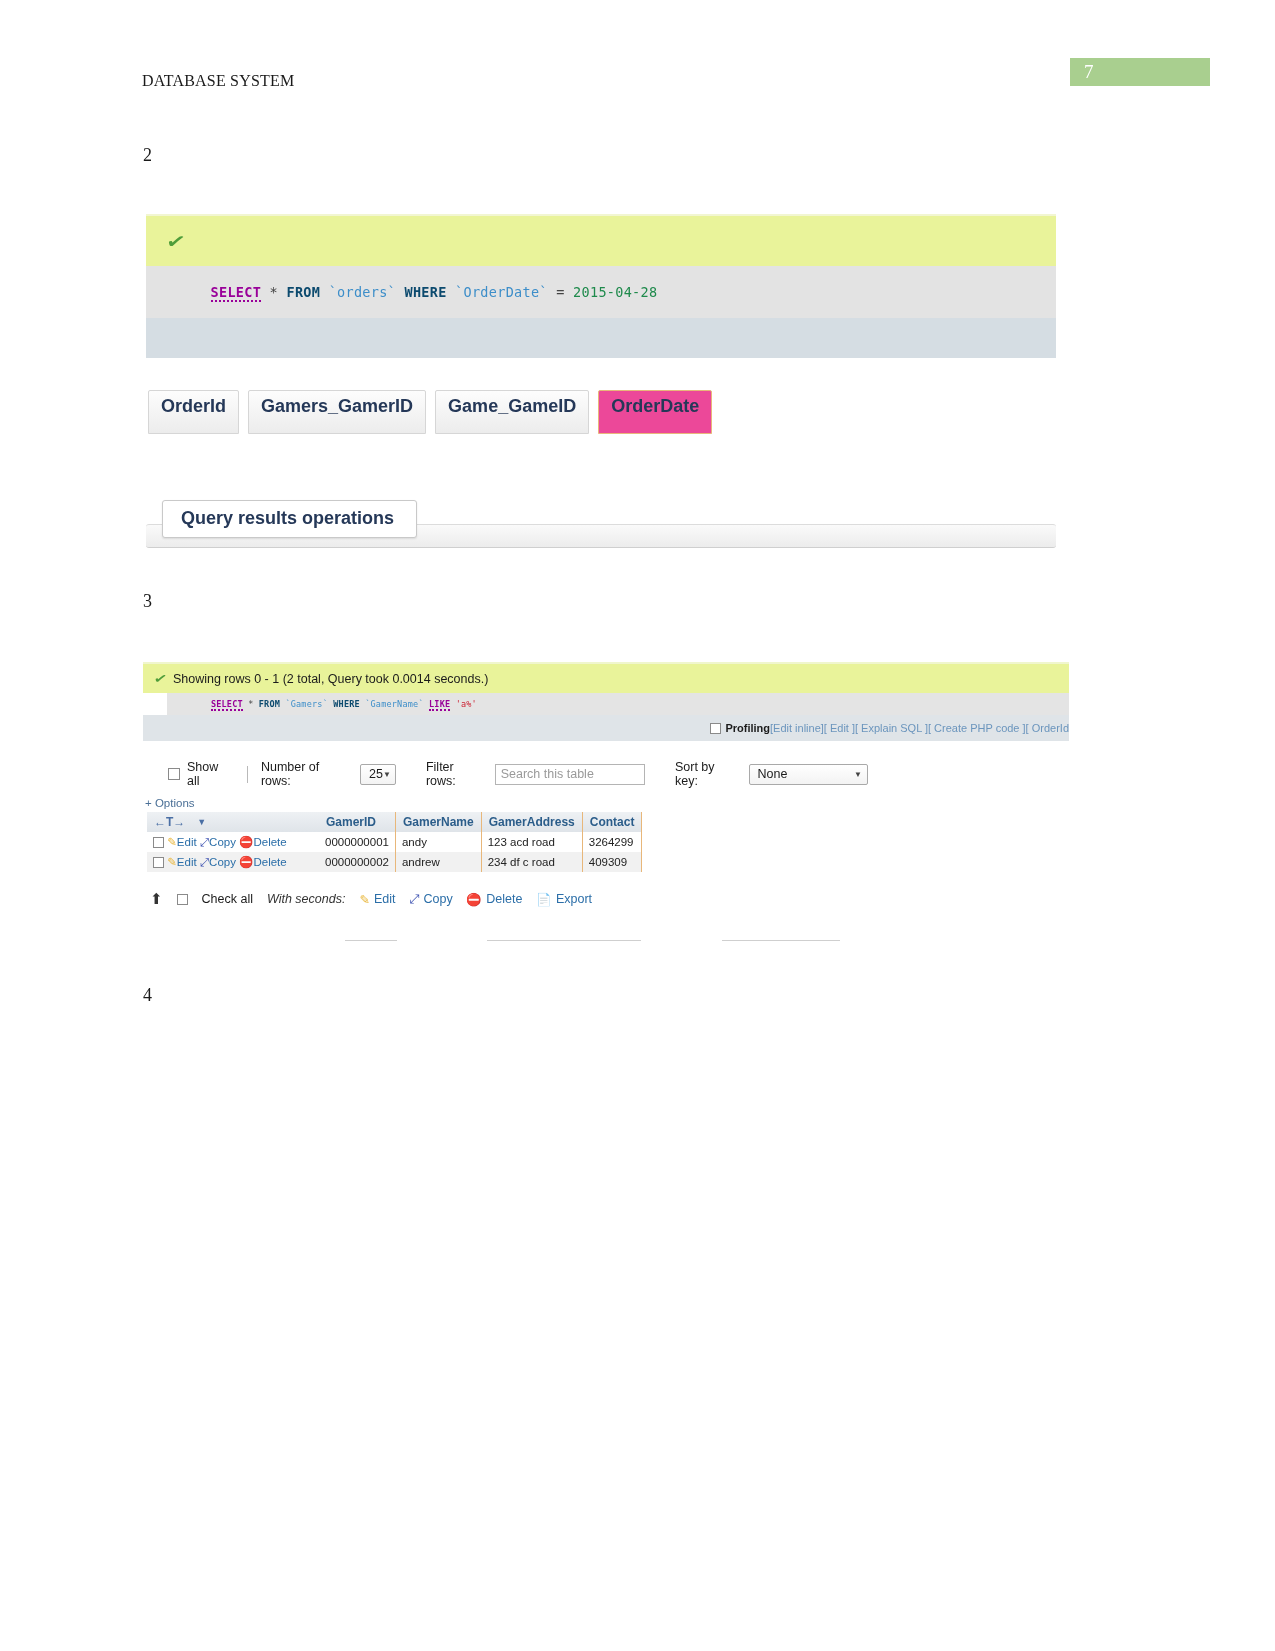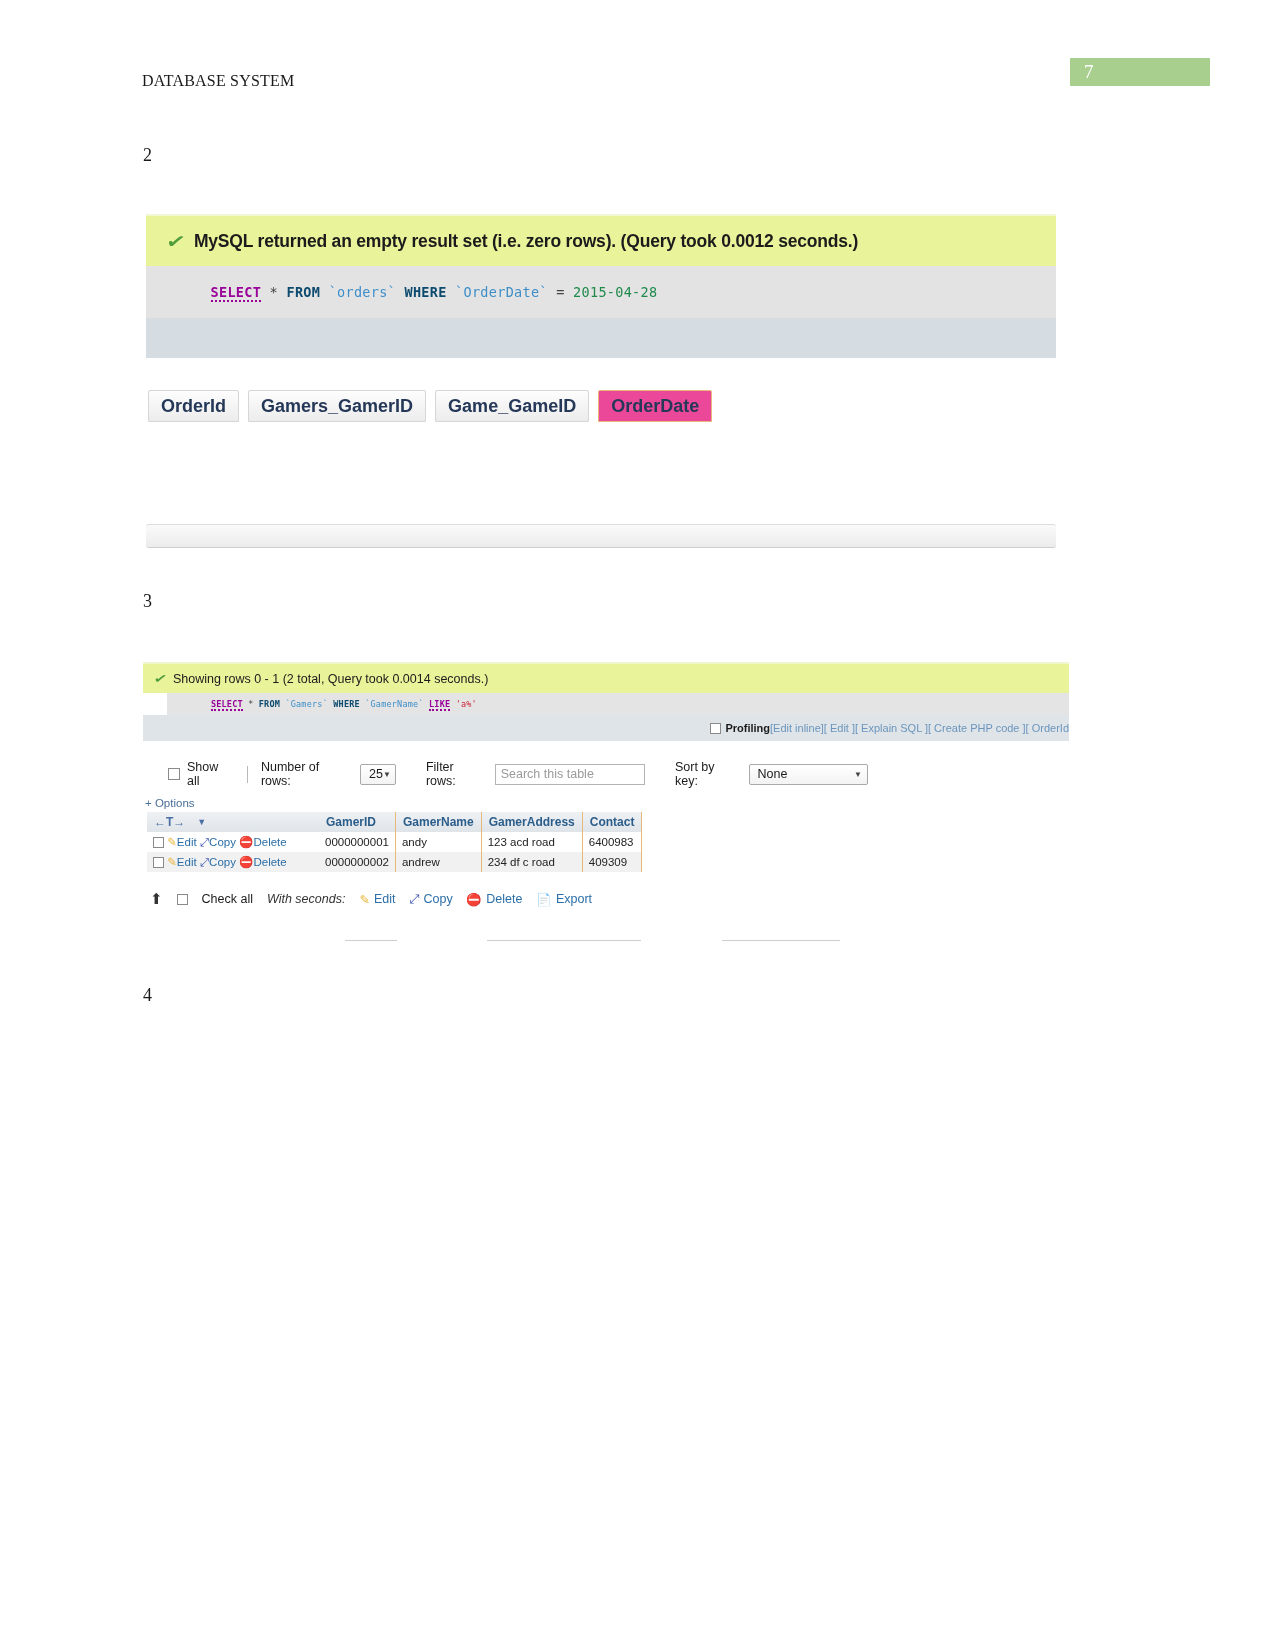--- a/index.html
+++ b/index.html
@@ -115,21 +115,21 @@
     gap: 9px;
   }
   .chip {
     font-family: "Liberation Sans", sans-serif;
     font-size: 18px;
     font-weight: bold;
     color: #253858;
     background: linear-gradient(#fdfdfd, #ececec);
     border: 1px solid #d6d6d6;
     border-radius: 2px 2px 0 0;
-    padding: 5px 12px 4px 12px;
+    padding: 5px 12px 16px 12px;
     white-space: nowrap;
   }
   .chip.active {
     border: 1px solid #e8b77a;
     background: #ec4899;
   }
 
   
   .qro-wrap {
     position: absolute;
@@ -370,39 +370,39 @@
 </div>
 <div class="doc-title">DATABASE SYSTEM</div>
 
 <div class="section-num" id="sec2">2</div>
 <div class="section-num" id="sec3">3</div>
 <div class="section-num" id="sec4">4</div>
 
 <div class="panel1">
   <div class="p1-success">
     <span class="tick">✓</span>
-    <span class="msg">MySQL returned an empty result set (i.e. zero rows). (Query took 0.0012 seconds.)</span>
   </div>
   <div class="p1-sql">
     <span class="sqlcode">
       <span class="kw-u">SELECT</span><span class="op"> </span><span class="op">*</span><span class="op"> </span><span class="kw">FROM</span><span class="op"> </span><span class="ident">`orders`</span><span class="op"> </span><span class="kw">WHERE</span><span class="op"> </span><span class="ident">`OrderDate`</span><span class="op"> </span><span class="op">=</span><span class="op"> </span><span class="num">2015-04-28</span>
     </span>
   </div>
   <div class="p1-footer"></div>
 </div>
 
 <div class="colchips">
   <div class="chip">OrderId</div>
   <div class="chip">Gamers_GamerID</div>
   <div class="chip">Game_GameID</div>
   <div class="chip active">OrderDate</div>
 </div>
 
 <div class="qro-wrap">
   <div class="qro-bar"></div>
+  <div class="qro-tab">Query results operations</div>
 </div>
 
 <div class="panel2">
   <div class="p2-success">
     <span class="tick">✓</span>
     <span class="msg">Showing rows 0 - 1 (2 total, Query took 0.0014 seconds.)</span>
   </div>
   <div class="p2-sql">
     <span class="sqlcode">
       <span class="kw-u">SELECT</span><span class="op"> </span><span class="op">*</span><span class="op"> </span><span class="kw">FROM</span><span class="op"> </span><span class="ident">`Gamers`</span><span class="op"> </span><span class="kw">WHERE</span><span class="op"> </span><span class="ident">`GamerName`</span><span class="op"> </span><span class="kw-u">LIKE</span><span class="op"> </span><span class="str">'a%'</span>
@@ -459,21 +459,21 @@
     <tr class="r1">
       <td class="act">
         <span class="cbx"></span>
         <span class="pencil">✎</span><span class="act-link">Edit</span>
         <span class="copyico">⤢</span><span class="act-link">Copy</span>
         <span class="delico">⛔</span><span class="act-link del">Delete</span>
       </td>
       <td>0000000001</td>
       <td>andy</td>
       <td>123 acd road</td>
-      <td>6400983</td>
+      <td>3264299</td>
     </tr>
     <tr class="r2">
       <td class="act">
         <span class="cbx"></span>
         <span class="pencil">✎</span><span class="act-link">Edit</span>
         <span class="copyico">⤢</span><span class="act-link">Copy</span>
         <span class="delico">⛔</span><span class="act-link del">Delete</span>
       </td>
       <td>0000000002</td>
       <td>andrew</td>

